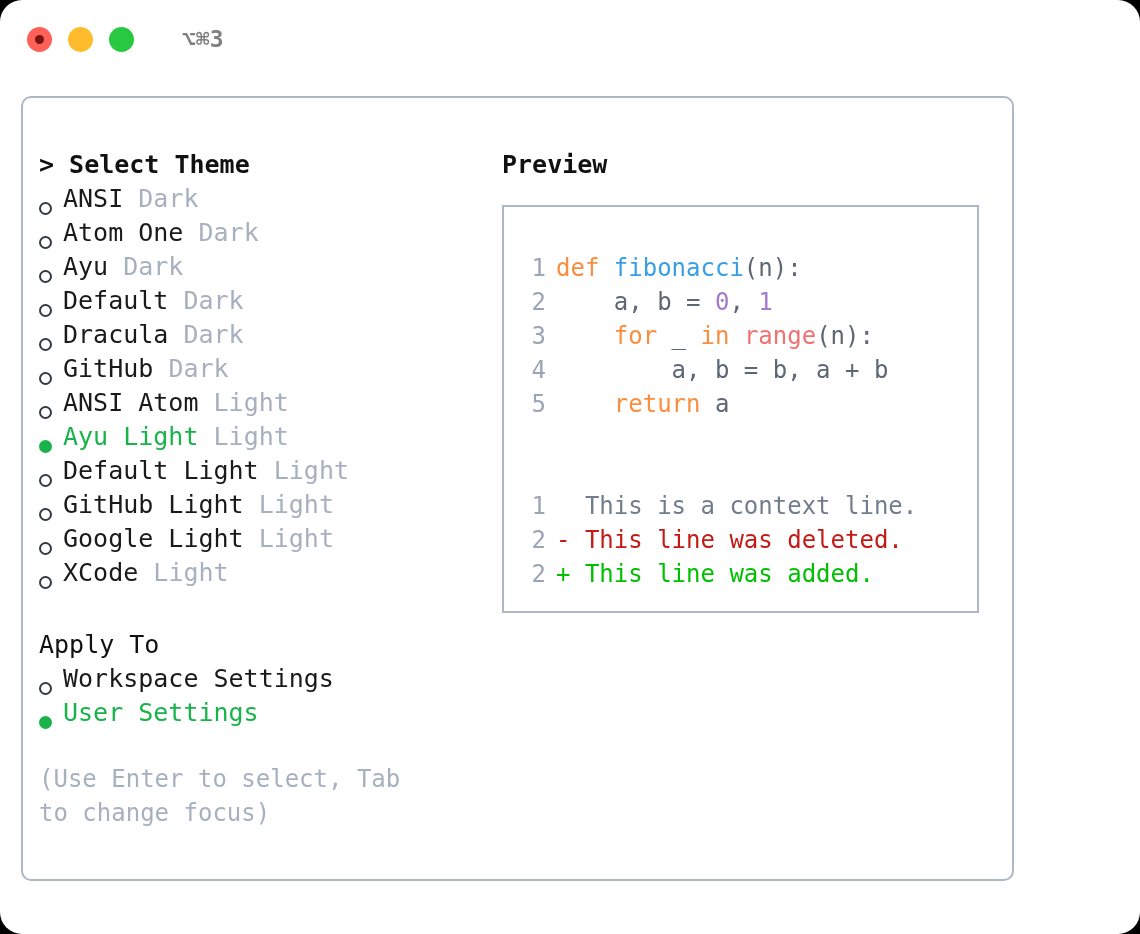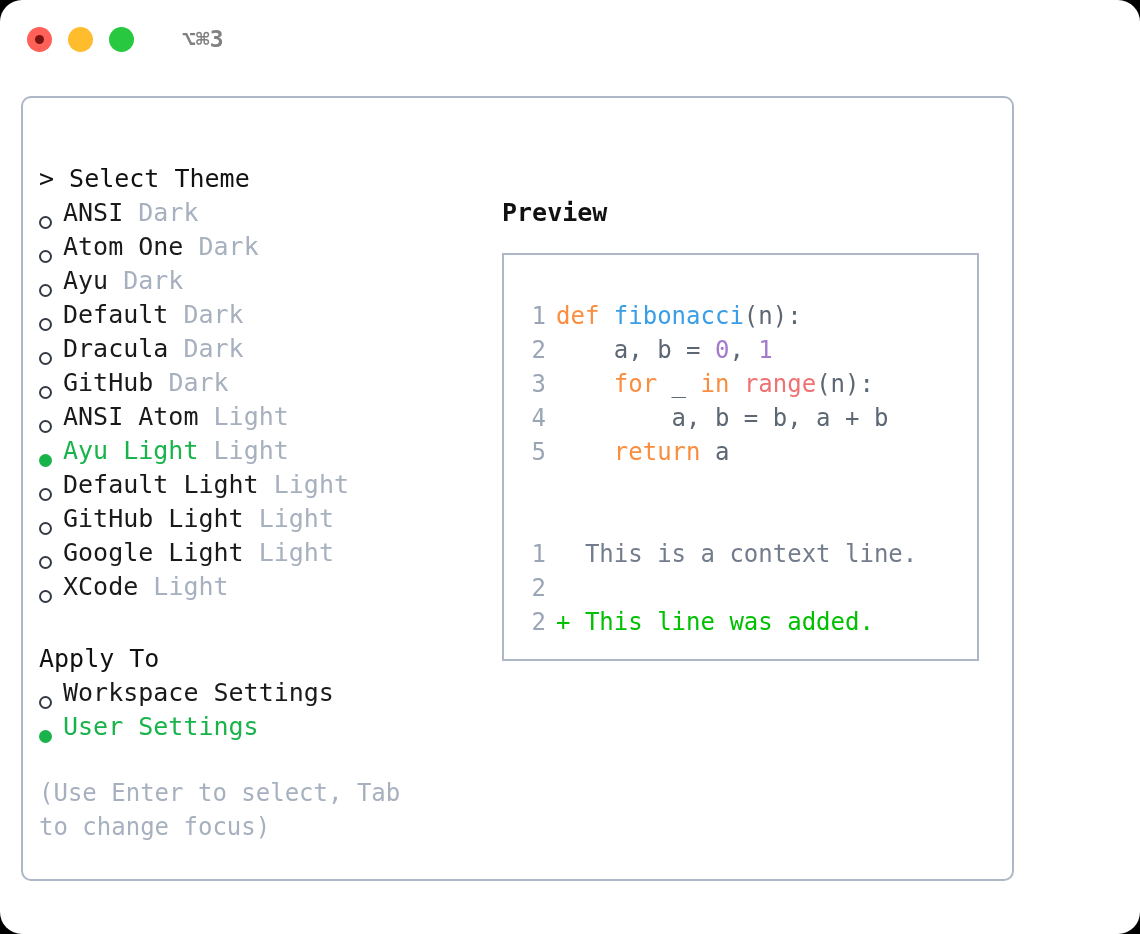--- a/index.html
+++ b/index.html
@@ -80,21 +80,21 @@
     left: 16px; top: 50px;
     width: 440px;
   }
 
   .section-head {
     font-size: 25px;
     line-height: 34px;
     color: #111111;
     white-space: pre;
   }
-  .section-head.bold { font-weight: normal; margin-top: 14px; }
+  .section-head.bold { font-weight: bold; }
 
   .opt-row {
     display: flex;
     align-items: flex-end;
     font-size: 25px;
     line-height: 34px;
     white-space: pre;
   }
   .bullet {
     display: inline-block;
@@ -124,21 +124,20 @@
     line-height: 34px;
     color: #a7b0be;
     width: 400px;
   }
 
   
   .right-col {
     position: absolute;
     left: 479px; top: 50px;
     width: 490px;
-    margin-top: 48px;
   }
   .preview-title {
     font-size: 25px;
     line-height: 34px;
     font-weight: bold;
     color: #111111;
     white-space: pre;
   }
   .preview-box {
     margin-top: 23px;
@@ -238,21 +237,21 @@
               <div class="code-line"><span class="ln">1</span><span class="code-text"><span class="tok-kw">def</span><span class="tok-pl"> </span><span class="tok-fn">fibonacci</span><span class="tok-pl">(n):</span></span></div>
               <div class="code-line"><span class="ln">2</span><span class="code-text"><span class="tok-pl">    a, b </span><span class="tok-op">= </span><span class="tok-num">0</span><span class="tok-pl">, </span><span class="tok-num">1</span></span></div>
               <div class="code-line"><span class="ln">3</span><span class="code-text"><span class="tok-pl">    </span><span class="tok-kw">for</span><span class="tok-pl"> _ </span><span class="tok-kw">in</span><span class="tok-pl"> </span><span class="tok-bi">range</span><span class="tok-pl">(n):</span></span></div>
               <div class="code-line"><span class="ln">4</span><span class="code-text"><span class="tok-pl">        a, b = b, a + b</span></span></div>
               <div class="code-line"><span class="ln">5</span><span class="code-text"><span class="tok-pl">    </span><span class="tok-kw">return</span><span class="tok-pl"> a</span></span></div>
             </div>
           <div class="blank-line"></div>
           <div class="blank-line"></div>
           <div id="diff-block">
               <div class="code-line"><span class="ln">1</span><span class="code-text diff-ctx"><span>  </span><span>This is a context line.</span></span></div>
-              <div class="code-line"><span class="ln">2</span></div>
+              <div class="code-line"><span class="ln">2</span><span class="code-text diff-del"><span>- </span><span>This line was deleted.</span></span></div>
               <div class="code-line"><span class="ln">2</span><span class="code-text diff-add"><span>+ </span><span>This line was added.</span></span></div>
             </div>
         </div>
       </div>
 
     </div>
   </div>
 </div>
 
 </body></html>

